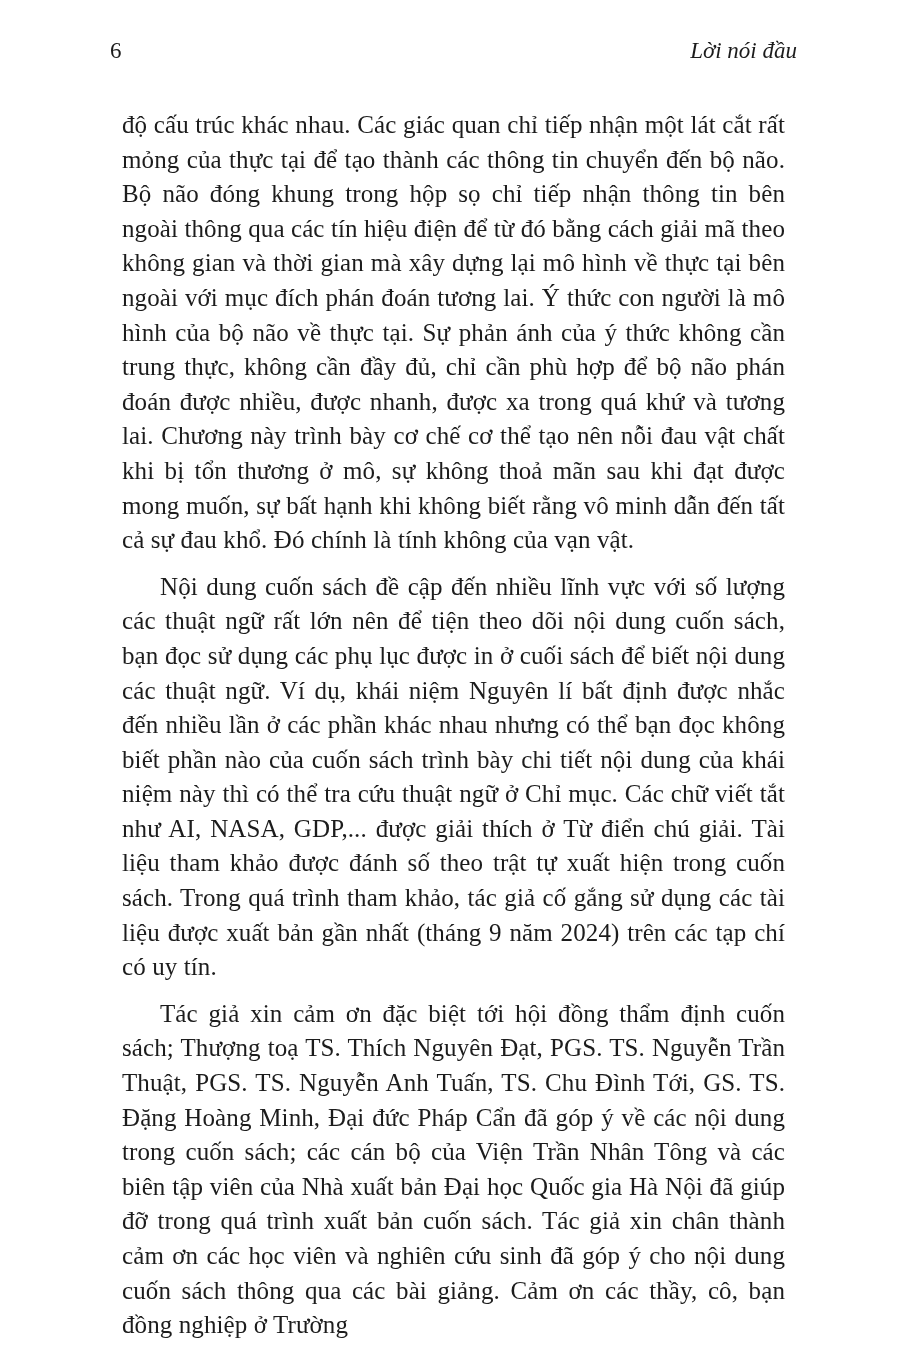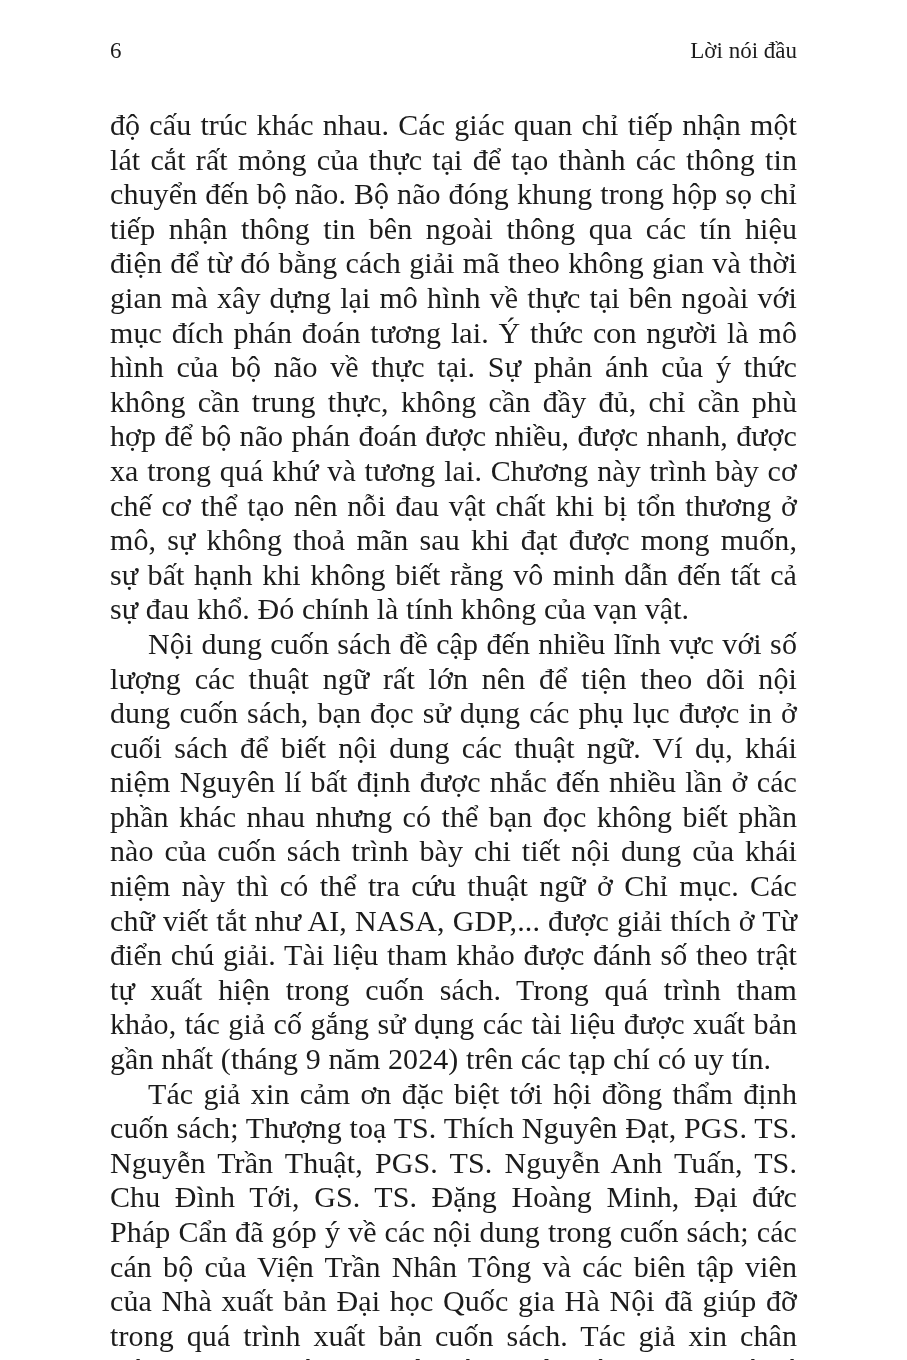--- a/index.html
+++ b/index.html
@@ -25,24 +25,25 @@
     display: flex;
     justify-content: space-between;
     align-items: baseline;
     font-size: 23px;
     margin-bottom: 44px;
   }
   .page-header .page-number {
     font-style: normal;
   }
   .page-header .running-header {
+    font-style: italic;
   }
   .body-text p {
-    margin: 0;
-    font-size: 30px;
+    margin: 12px;
+    font-size: 25px;
     line-height: 34.6px;
     text-align: justify;
     text-justify: inter-word;
     letter-spacing: 0.1px;
   }
   .body-text p.indent {
     text-indent: 38px;
   }
   .body-text .em {
   }

